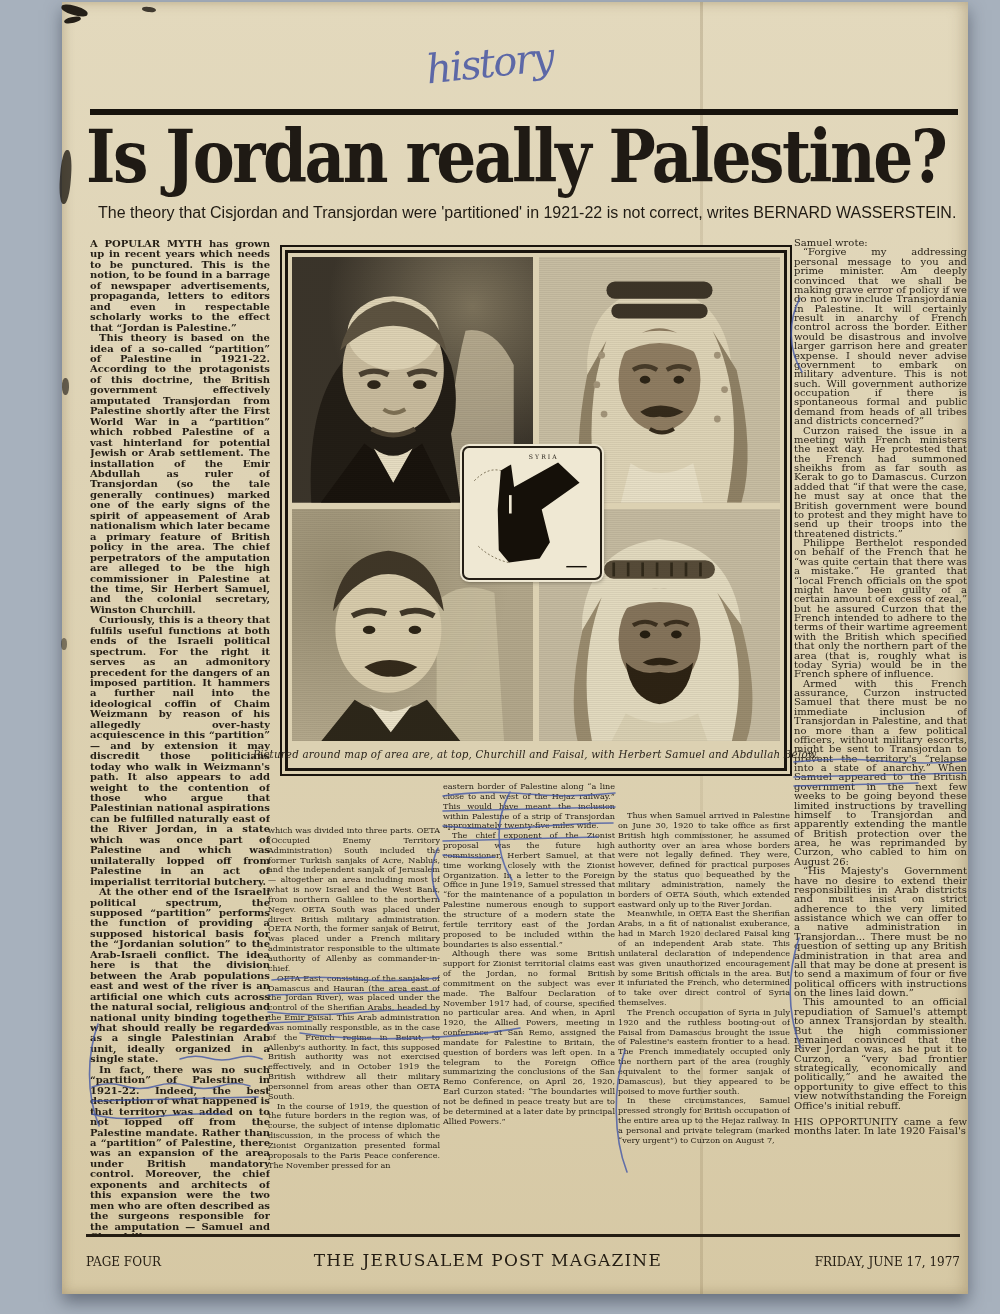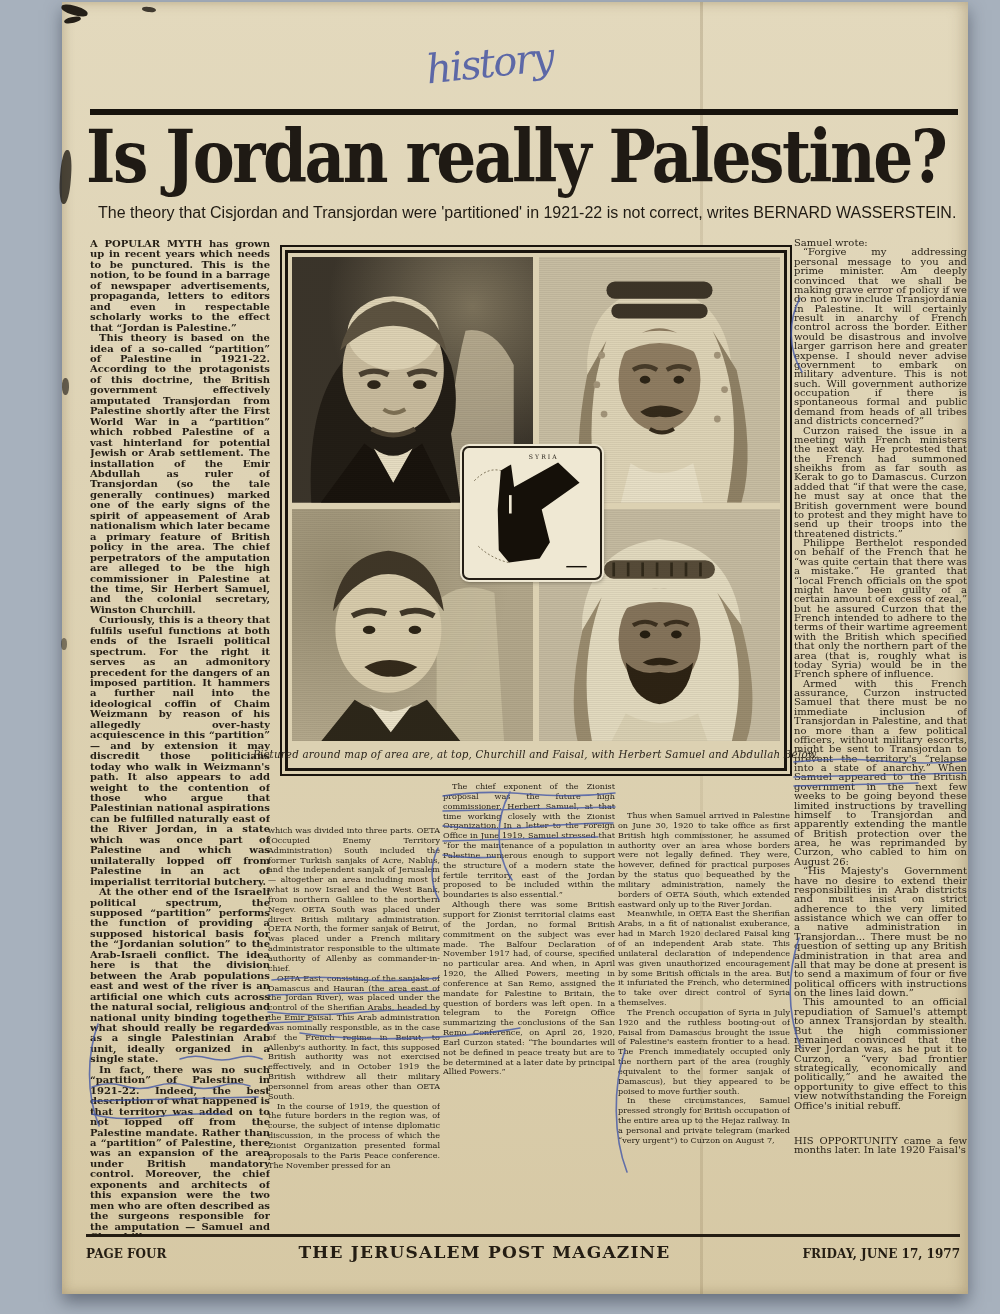--- a/index.html
+++ b/index.html
@@ -32,21 +32,21 @@
   }
   #handwriting{
     position:absolute;left:364px;top:38px;
     font-family:"DejaVu Serif",serif;font-style:italic;font-size:40px;letter-spacing:-2px;
     color:#3c4da2;opacity:.8;transform:rotate(-6deg);
   }
   
   .col{position:absolute;text-align:justify;color:#241e15;overflow:hidden;}
   .col p{margin:0;text-indent:9px;}
   .col p.lead{text-indent:0;}
-  .col p.gap{margin-top:26px;}
+  .col p.gap{margin-top:7px;}
   #col1{left:28px;top:237px;width:180px;height:996px;font-size:10px;line-height:10.45px;font-weight:bold;}
   #col2{left:206px;top:780px;width:172px;height:452px;font-size:8.1px;line-height:9.85px;margin-top:44px;}
   #col3{left:381px;top:780px;width:172px;height:452px;font-size:8.1px;line-height:9.85px;}
   #col4{left:556px;top:809px;width:172px;height:452px;font-size:8.1px;line-height:9.85px;}
   #col5{left:732px;top:236px;width:173px;height:998px;font-size:10px;line-height:9.37px;}
   
   #photo-frame{
     position:absolute;left:218px;top:243px;width:512px;height:531px;
     border:2px solid #1a150e;padding:3px;box-sizing:border-box;background:#dcd1b2;
   }
@@ -64,23 +64,23 @@
     background:#efe8d3;border:2px solid #241e15;border-radius:7px;
     box-shadow:0 0 0 2px #efe8d3, 1px 2px 4px rgba(30,25,15,.5);
   }
   #caption{
     height:20px;margin-top:3px;display:flex;align-items:center;justify-content:center;
     font-style:italic;font-size:10.3px;color:#2a241b;letter-spacing:.2px;white-space:nowrap;
   }
   
   #footer{
     position:absolute;left:24px;top:1232px;width:874px;
-    border-top:3px solid #241d13;padding-top:5px;
+    border-top:3px solid #241d13;padding-top:13px;
     display:flex;justify-content:space-between;align-items:baseline;
-    font-weight:bold;color:#241d13;
+    font-weight:normal;color:#241d13;
   }
   #footer .f-left,#footer .f-right{font-size:12px;}
   #footer .f-center{font-size:17px;letter-spacing:1.2px;}
   
   #pen{position:absolute;left:0;top:0;width:906px;height:1292px;pointer-events:none;}
 </style>
 </head>
 <body>
 
 <div id="page">
@@ -234,20 +234,21 @@
     </div>
   </div>
 
   <div class="col" id="col2">
     <p class="lead">which was divided into three parts. OETA (Occupied Enemy Territory Administration) South included the former Turkish sanjaks of Acre, Nablus, and the independent sanjak of Jerusalem — altogether an area including most of what is now Israel and the West Bank, from northern Galilee to the northern Negev. OETA South was placed under direct British military administration. OETA North, the former sanjak of Beirut, was placed under a French military administrator responsible to the ultimate authority of Allenby as commander-in-chief.</p>
     <p>OETA East, consisting of the sanjaks of Damascus and Hauran (the area east of the Jordan River), was placed under the control of the Sherifian Arabs, headed by the Emir Faisal. This Arab administration was nominally responsible, as in the case of the French regime in Beirut, to Allenby's authority. In fact, this supposed British authority was not exercised effectively, and in October 1919 the British withdrew all their military personnel from areas other than OETA South.</p>
     <p>In the course of 1919, the question of the future borders in the region was, of course, the subject of intense diplomatic discussion, in the process of which the Zionist Organization presented formal proposals to the Paris Peace conference. The November pressed for an</p>
   </div>
 
   <div class="col" id="col3">
+    <p class="lead">eastern border of Palestine along “a line close to and west of the Hejaz railway.” This would have meant the inclusion within Palestine of a strip of Transjordan approximately twenty-five miles wide.</p>
     <p>The chief exponent of the Zionist proposal was the future high commissioner, Herbert Samuel, at that time working closely with the Zionist Organization. In a letter to the Foreign Office in June 1919, Samuel stressed that “for the maintenance of a population in Palestine numerous enough to support the structure of a modern state the fertile territory east of the Jordan proposed to be included within the boundaries is also essential.”</p>
     <p>Although there was some British support for Zionist territorial claims east of the Jordan, no formal British commitment on the subject was ever made. The Balfour Declaration of November 1917 had, of course, specified no particular area. And when, in April 1920, the Allied Powers, meeting in conference at San Remo, assigned the mandate for Palestine to Britain, the question of borders was left open. In a telegram to the Foreign Office summarizing the conclusions of the San Remo Conference, on April 26, 1920, Earl Curzon stated: “The boundaries will not be defined in peace treaty but are to be determined at a later date by principal Allied Powers.”</p>
   </div>
 
   <div class="col" id="col4">
     <p>Thus when Samuel arrived in Palestine on June 30, 1920 to take office as first British high commissioner, he assumed authority over an area whose borders were not legally defined. They were, however, defined for practical purposes by the status quo bequeathed by the military administration, namely the borders of OETA South, which extended eastward only up to the River Jordan.</p>
     <p>Meanwhile, in OETA East the Sherifian Arabs, in a fit of nationalist exuberance, had in March 1920 declared Faisal king of an independent Arab state. This unilateral declaration of independence was given unauthorized encouragement by some British officials in the area. But it infuriated the French, who determined to take over direct control of Syria themselves.</p>
     <p>The French occupation of Syria in July 1920 and the ruthless booting-out of Faisal from Damascus brought the issue of Palestine's eastern frontier to a head. The French immediately occupied only the northern part of the area (roughly equivalent to the former sanjak of Damascus), but they appeared to be poised to move further south.</p>
     <p>In these circumstances, Samuel pressed strongly for British occupation of the entire area up to the Hejaz railway. In a personal and private telegram (marked “very urgent”) to Curzon on August 7,</p>
   </div>

